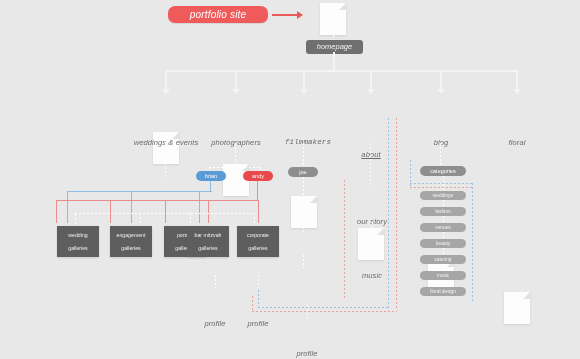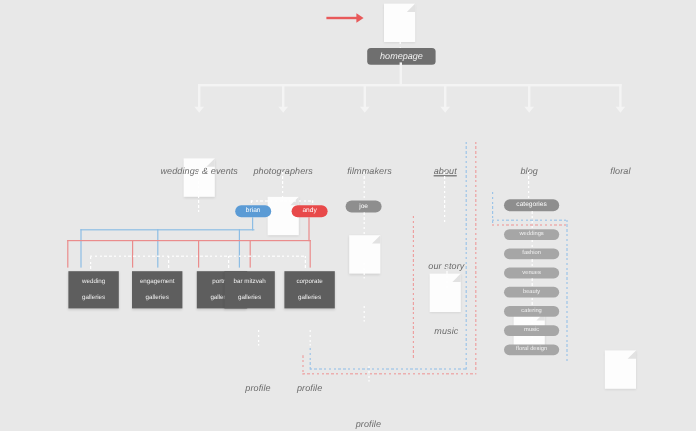--- a/index.html
+++ b/index.html
@@ -134,20 +134,21 @@
     border-top:5px solid #f4f4f4;}
   .arrowRight{position:absolute;width:0;height:0;
     border-top:4px solid transparent;border-bottom:4px solid transparent;
     border-left:6px solid #e8595a;}
 </style>
 </head>
 <body>
 
 <div id="canvas">
 
+  <div class="abs banner" style="left:168px;top:6px;width:100px;">portfolio site</div>
   <div class="lnR abs" style="left:272px;top:13.5px;width:26px;height:2px;background:#e8595a;"></div>
   <div class="arrowRight" style="left:297px;top:10.5px;"></div>
 
   <div class="abs page page-lg" style="left:320px;top:3px;"></div>
   <div class="dotV" style="left:333px;top:35px;height:6px;"></div>
   <div class="abs pill" style="left:306px;top:40px;width:55px;padding:1px;">homepage</div>
 
   <div class="lnW" style="left:333px;top:52px;width:1.6px;height:19px;"></div>
 
   <div class="lnW" style="left:165px;top:70px;width:353px;height:1.6px;"></div>
@@ -170,24 +171,24 @@
   <div class="lnW" style="left:516px;top:70px;width:1.6px;height:20px;"></div>
   <div class="arrowDown" style="left:513px;top:89px;"></div>
 
   <div class="abs page page-lg" style="left:153px;top:100px;"></div>
   <div class="node-label" style="left:123px;top:138px;width:86px;">weddings &amp; events</div>
 
   <div class="abs page page-lg" style="left:223px;top:100px;"></div>
   <div class="node-label" style="left:193px;top:138px;width:86px;">photographers</div>
 
   <div class="abs page page-lg" style="left:291px;top:100px;"></div>
-  <div class="node-label" style="left:265px;top:138px;width:86px;">filmmakers</div>
+  <div class="node-label" style="left:265px;top:138px;width:86px;font-family:Liberation Mono, monospace;">filmmakers</div>
 
   <div class="abs page page-lg" style="left:358px;top:100px;"></div>
-  <div class="node-label" style="left:328px;top:138px;width:86px;text-decoration:underline;">about</div>
+  <div class="node-label" style="left:328px;top:150px;width:86px;text-decoration:underline;">about</div>
 
   <div class="abs page page-lg" style="left:428px;top:100px;"></div>
   <div class="node-label" style="left:398px;top:138px;width:86px;">blog</div>
 
   <div class="abs page page-lg" style="left:504px;top:100px;"></div>
   <div class="node-label" style="left:474px;top:138px;width:86px;">floral</div>
 
   <div class="dotV" style="left:165px;top:143px;height:34px;"></div>
   <div class="dotV" style="left:235px;top:143px;height:25px;"></div>
   <div class="dotV" style="left:303px;top:143px;height:22px;"></div>

